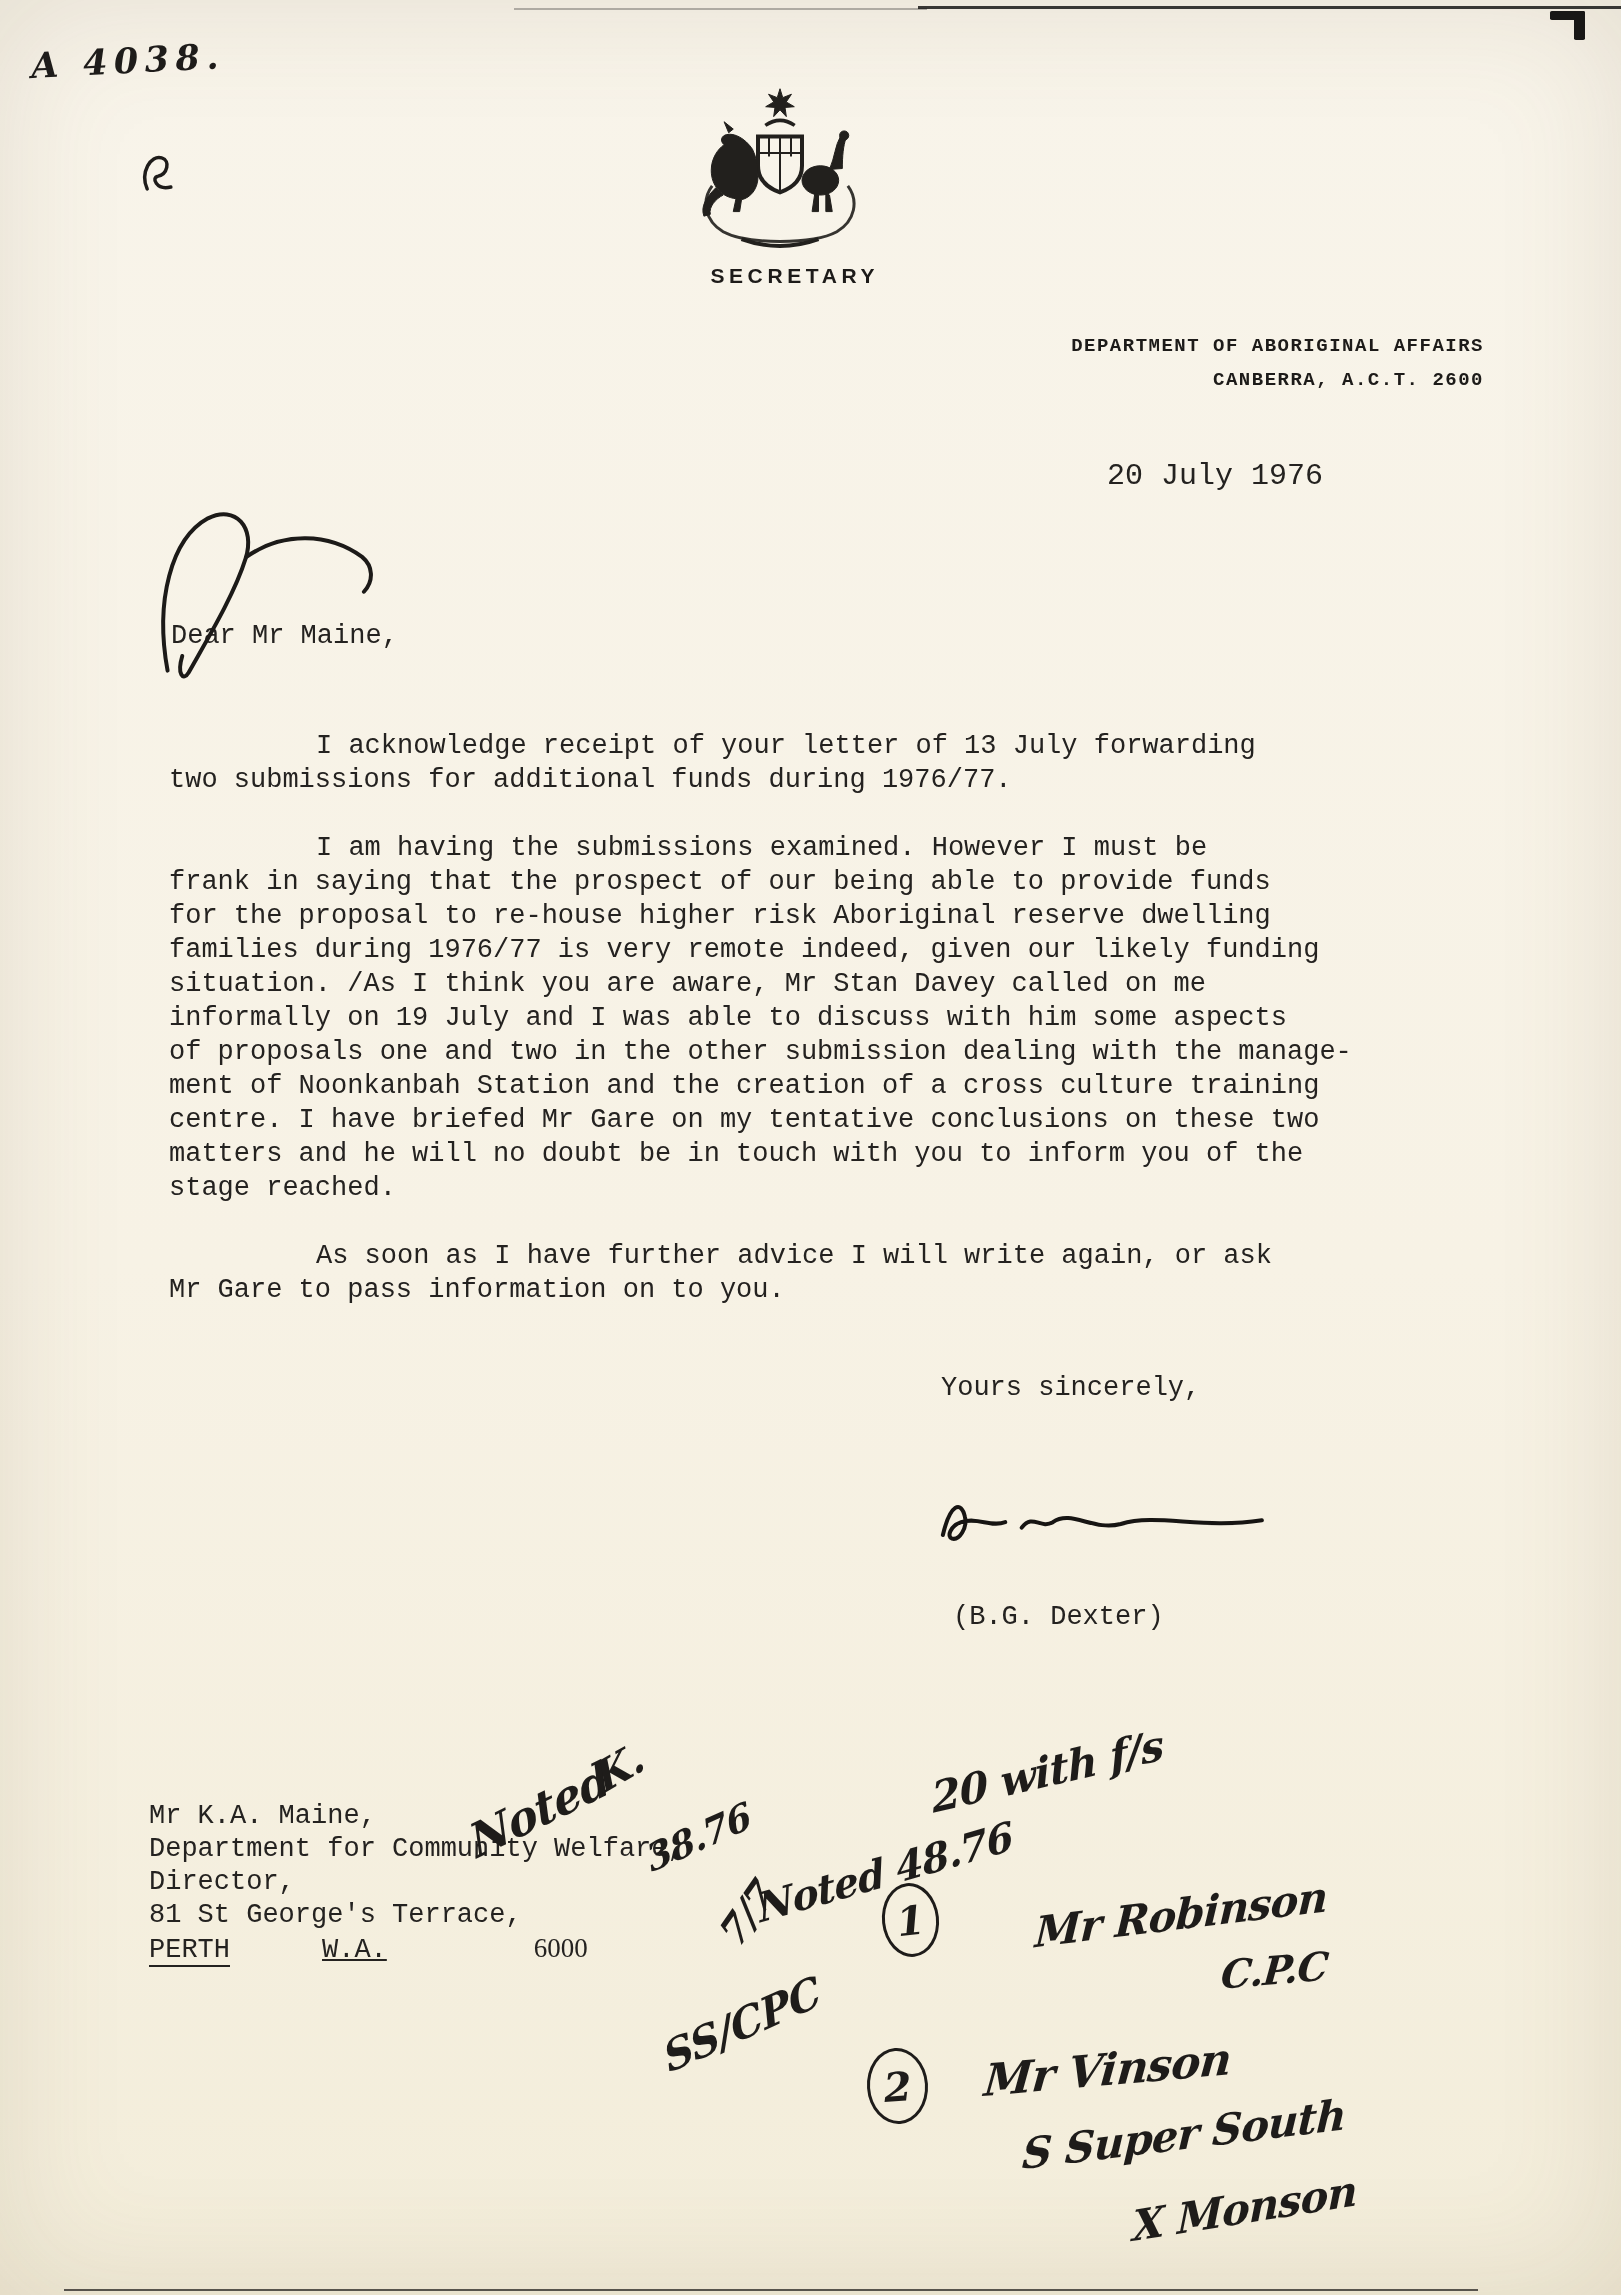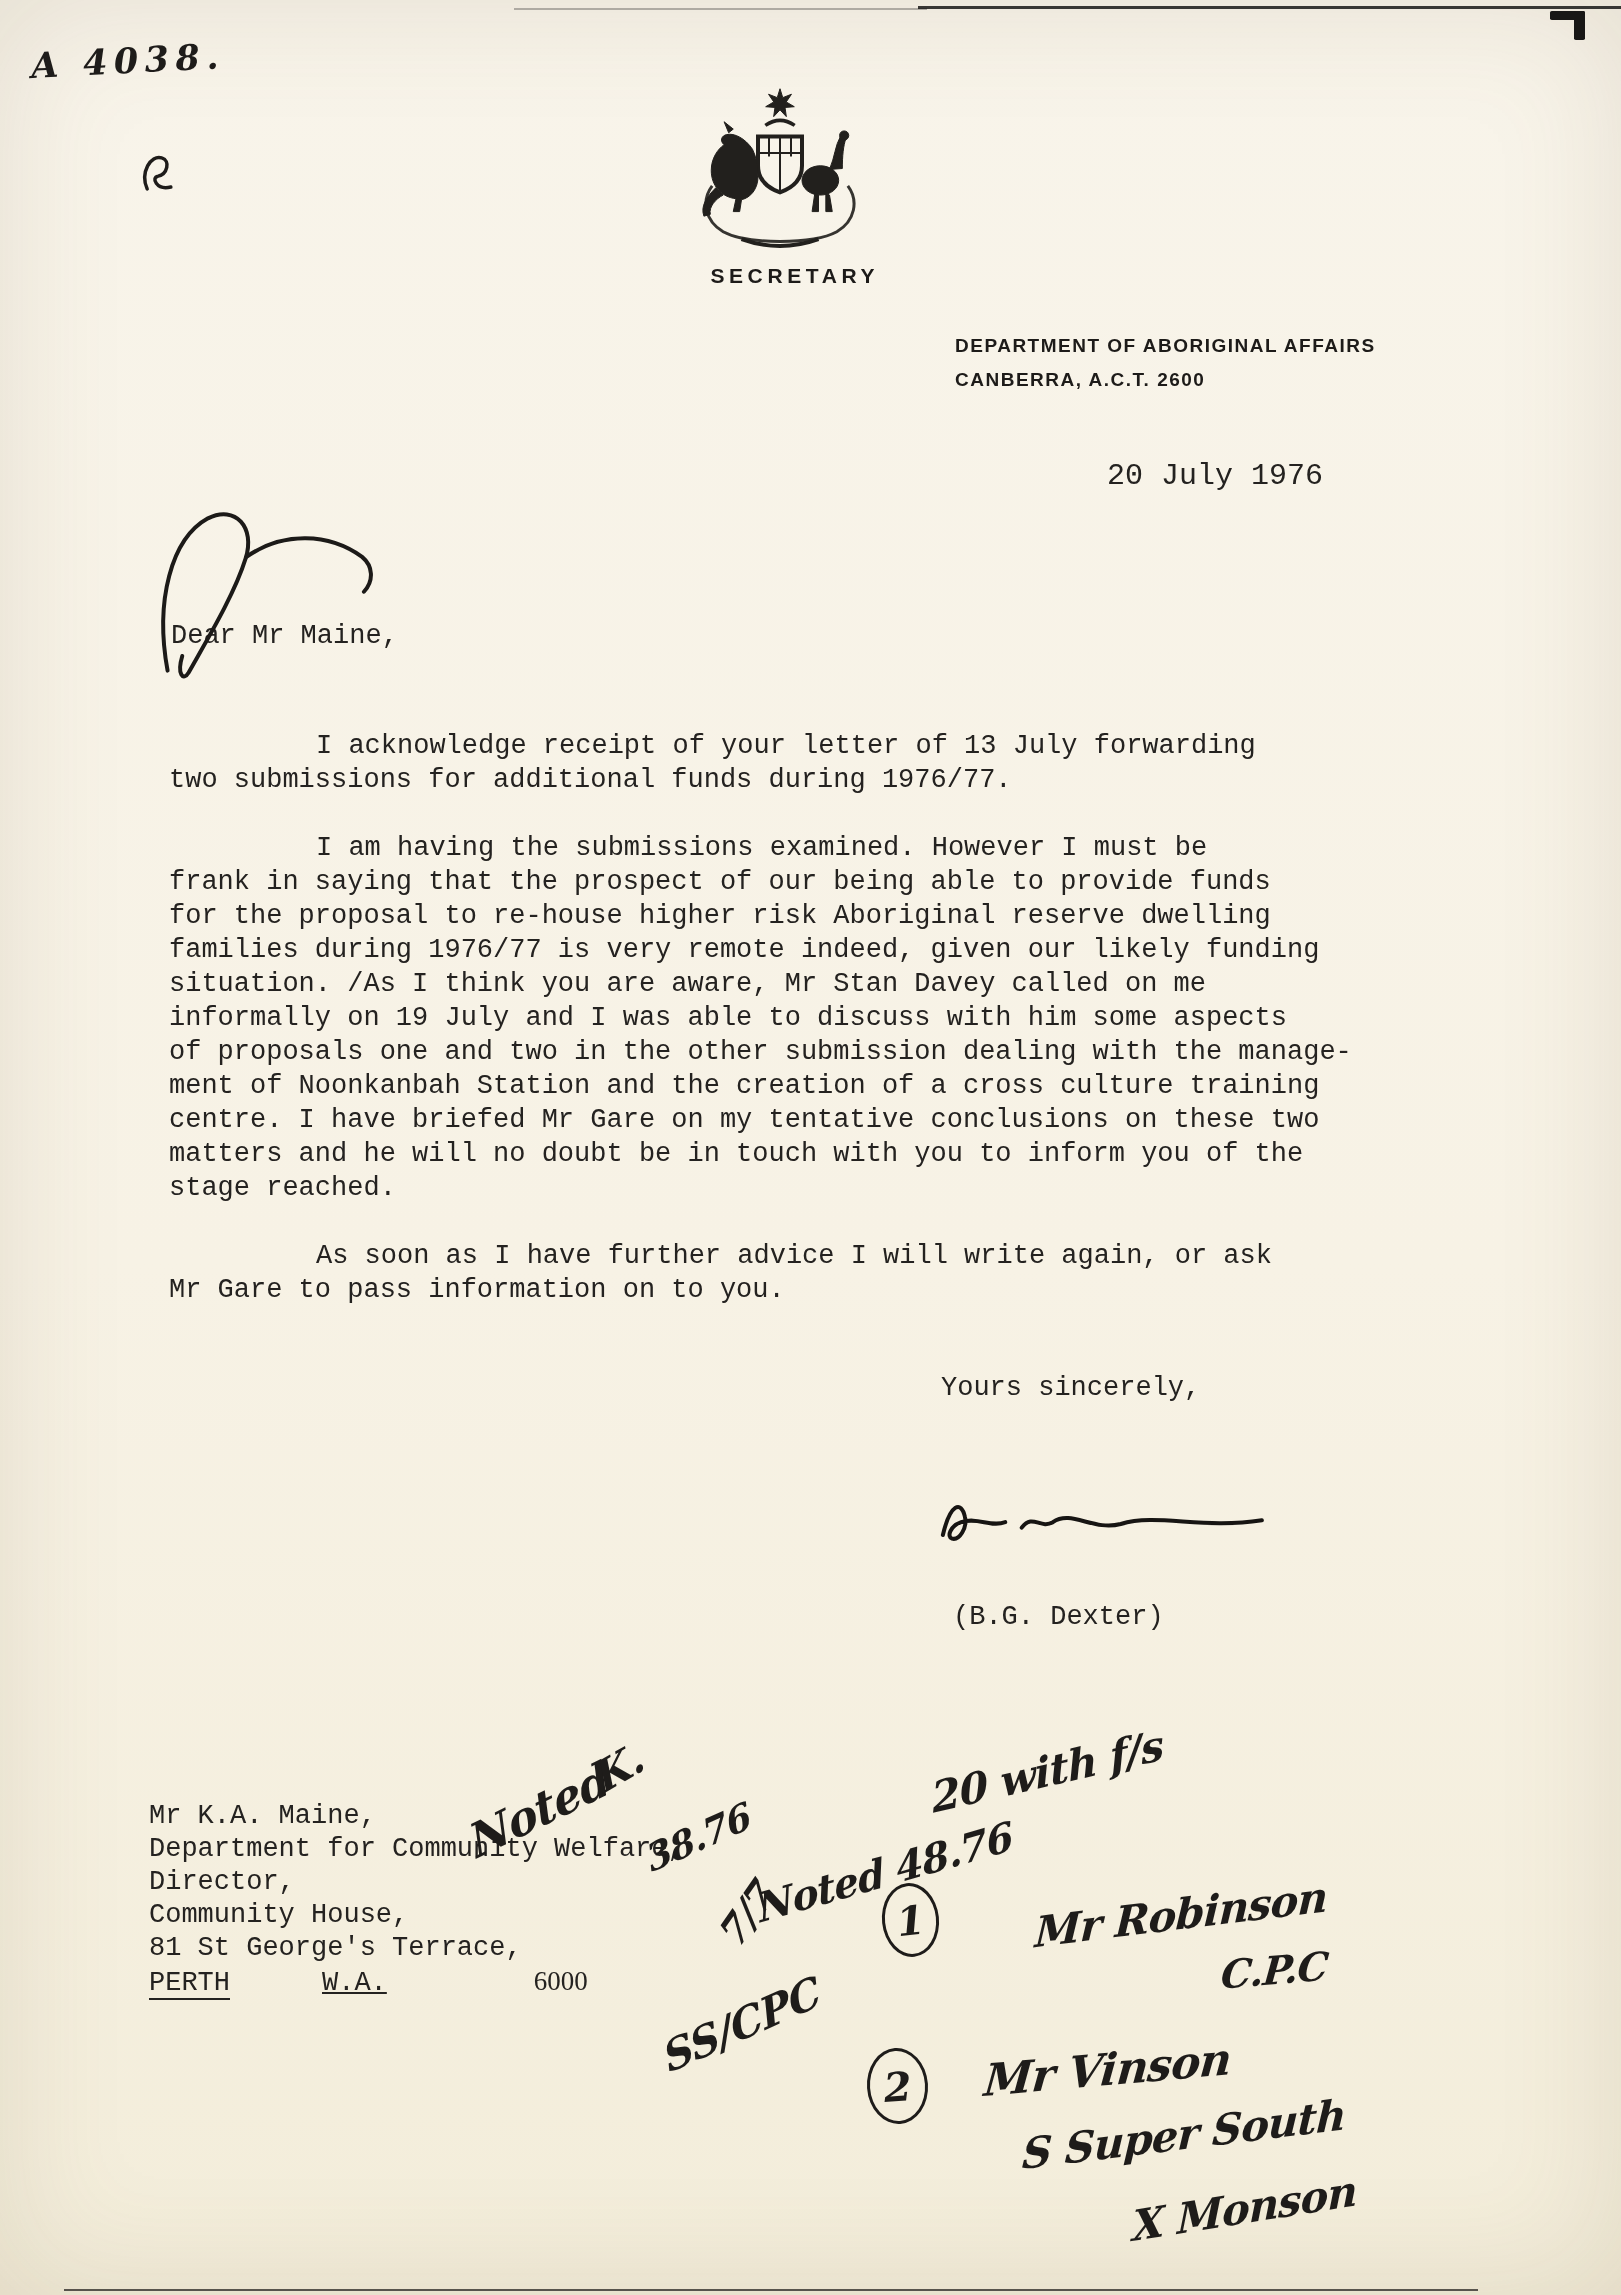--- a/index.html
+++ b/index.html
@@ -12,21 +12,21 @@
     overflow:hidden;
     font-family:"Liberation Mono","DejaVu Sans Mono",monospace;
     color:#242220;
   }
   
   .tw{font-family:"Liberation Mono","DejaVu Sans Mono",monospace;color:#242220;}
   .para{white-space:pre-line;font-size:27px;line-height:34px;text-indent:147px;margin:0 0 34px 0;}
   .abs{position:absolute;}
   
   .secretary{font-family:"Liberation Sans",sans-serif;font-weight:bold;font-size:21px;letter-spacing:4.6px;color:#1d1b19;}
-  .dept{font-family:Liberation Sans, sans-serif;font-weight:bold;font-size:19px;letter-spacing:1.5px;line-height:34px;color:#1d1b19;text-align:left;}
+  .dept{font-family:Liberation Mono, monospace;font-weight:bold;font-size:19px;letter-spacing:1.5px;line-height:34px;color:#1d1b19;text-align:right;}
   
   .hand{
     font-family:"DejaVu Serif",serif;font-style:italic;font-weight:600;
     color:#1e1c1a;letter-spacing:-0.9px;white-space:nowrap;
   }
   .circle-num{
     position:absolute;border:3.7px solid #1e1c1a;border-radius:50%;
     display:flex;align-items:center;justify-content:center;
     font-family:"DejaVu Serif",serif;font-style:italic;font-weight:600;color:#1e1c1a;
   }
@@ -115,21 +115,20 @@
     <path d="M8,60 C16,26 28,22 32,40 C35,52 26,66 18,64 C12,62 16,50 28,46 C46,40 60,52 76,46" fill="none" stroke="#171513" stroke-width="4" stroke-linecap="round"></path>
     <path d="M94,52 C106,36 114,54 128,46 C148,32 172,56 202,48 C242,36 290,54 356,44" fill="none" stroke="#171513" stroke-width="4" stroke-linecap="round"></path>
   </svg>
 
   <div class="abs tw" style="left:953px;top:1602px;font-size:27px;">(B.G. Dexter)</div>
 
   <div class="abs tw" style="left:149px;top:1800px;font-size:27px;line-height:33px;">
     <div>Mr K.A. Maine,</div>
     <div>Department for Community Welfare,</div>
     <div>Director,</div>
-    <div>Community House,</div>
     <div>81 St George's Terrace,</div>
     <div>
       <span class="underline-city">PERTH</span><span style="margin-left:92px;text-decoration:underline;">W.A.</span><span style="margin-left:147px;font-family:Liberation Serif, serif;">6000</span>
     </div>
   </div>
 
   <div class="abs hand" style="left:464px;top:1783px;font-size:46px;transform:rotate(-26deg) skewX(-8deg);">Noted</div>
   <div class="abs hand" style="left:595px;top:1743px;font-size:42px;transform:rotate(-30deg) skewX(-8deg);">K.</div>
   <div class="abs hand" style="left:643px;top:1815px;font-size:37px;transform:rotate(-24deg) skewX(-8deg);">38.76</div>
   <div class="abs hand" style="left:929px;top:1747px;font-size:42px;transform:rotate(-13deg) skewX(-8deg);">20 with f/s</div>

